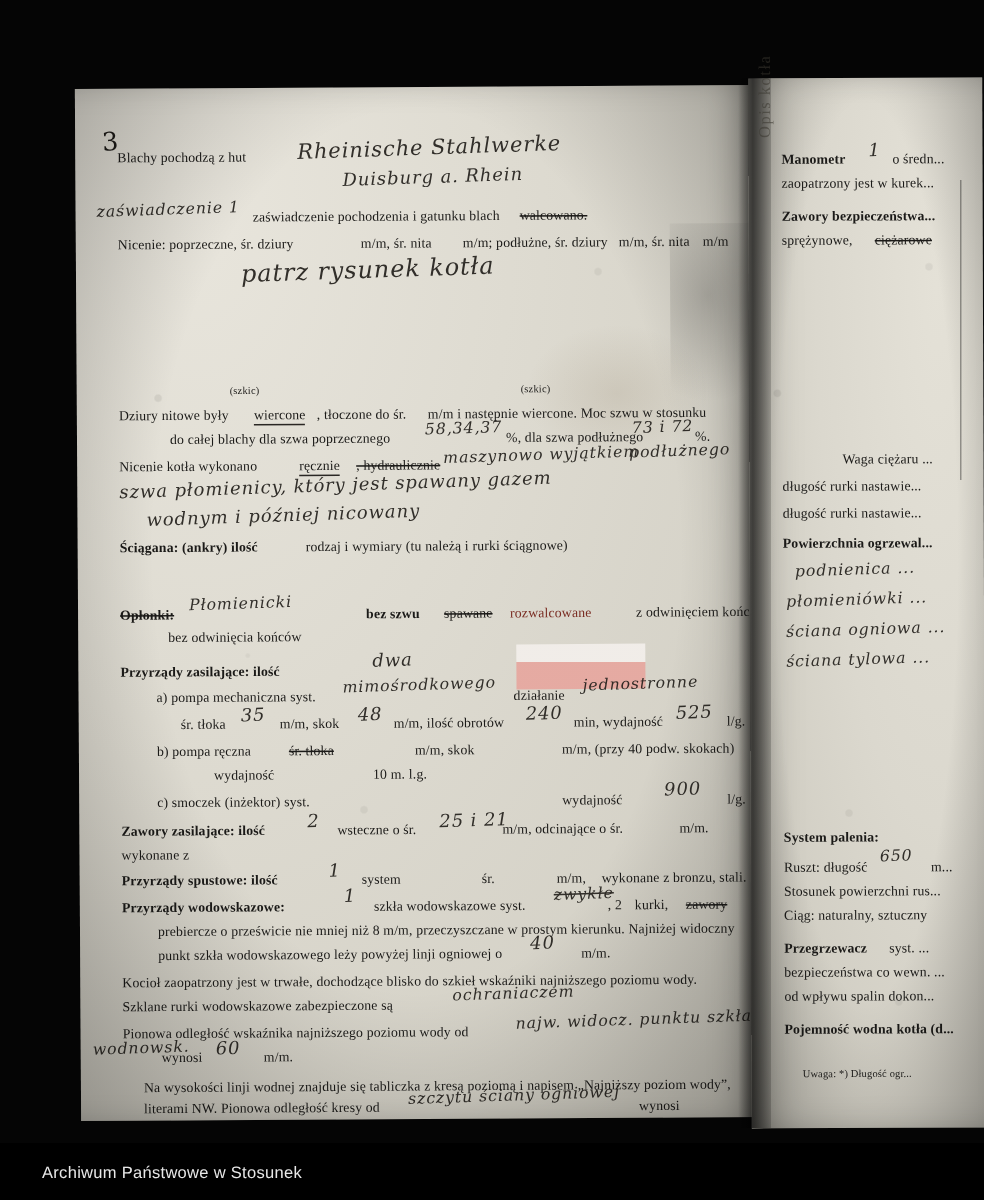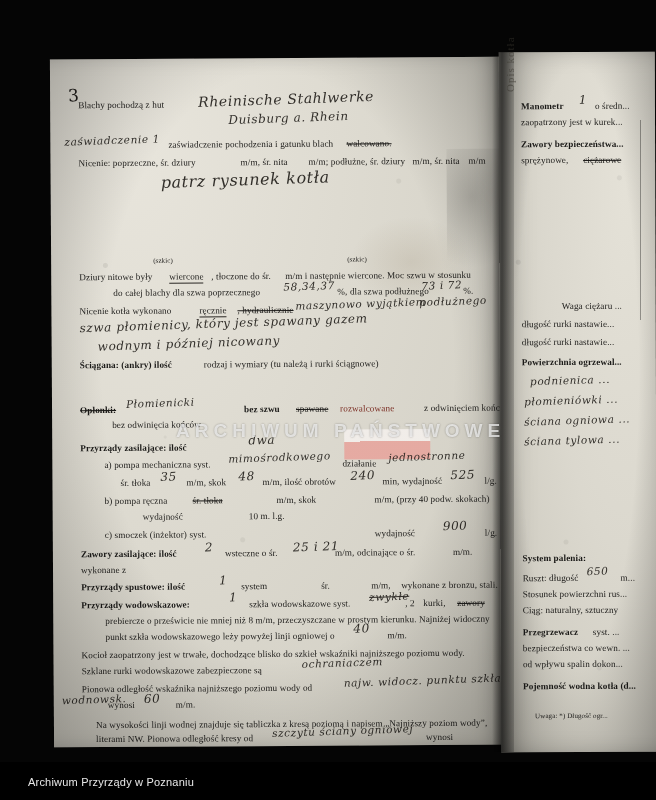--- a/index.html
+++ b/index.html
@@ -354,18 +354,17 @@
 
     <div class="grain"></div>
     <div class="vignette"></div>
   </div>
 
   <div class="gutter"></div>
   <div class="fold"></div>
 
   <div class="tab-label">Opis kotła</div>
 
-  <div class="watermark">ARCHIWUM PAŃSTWOWE</div>
 
   <div class="credit-bar"></div>
-  <div class="credit-txt">Archiwum Przyrządy w Poznaniu</div>
+  <div class="credit-txt">Archiwum Państwowe w Stosunek</div>
 
 </div>
 
 </body></html>

